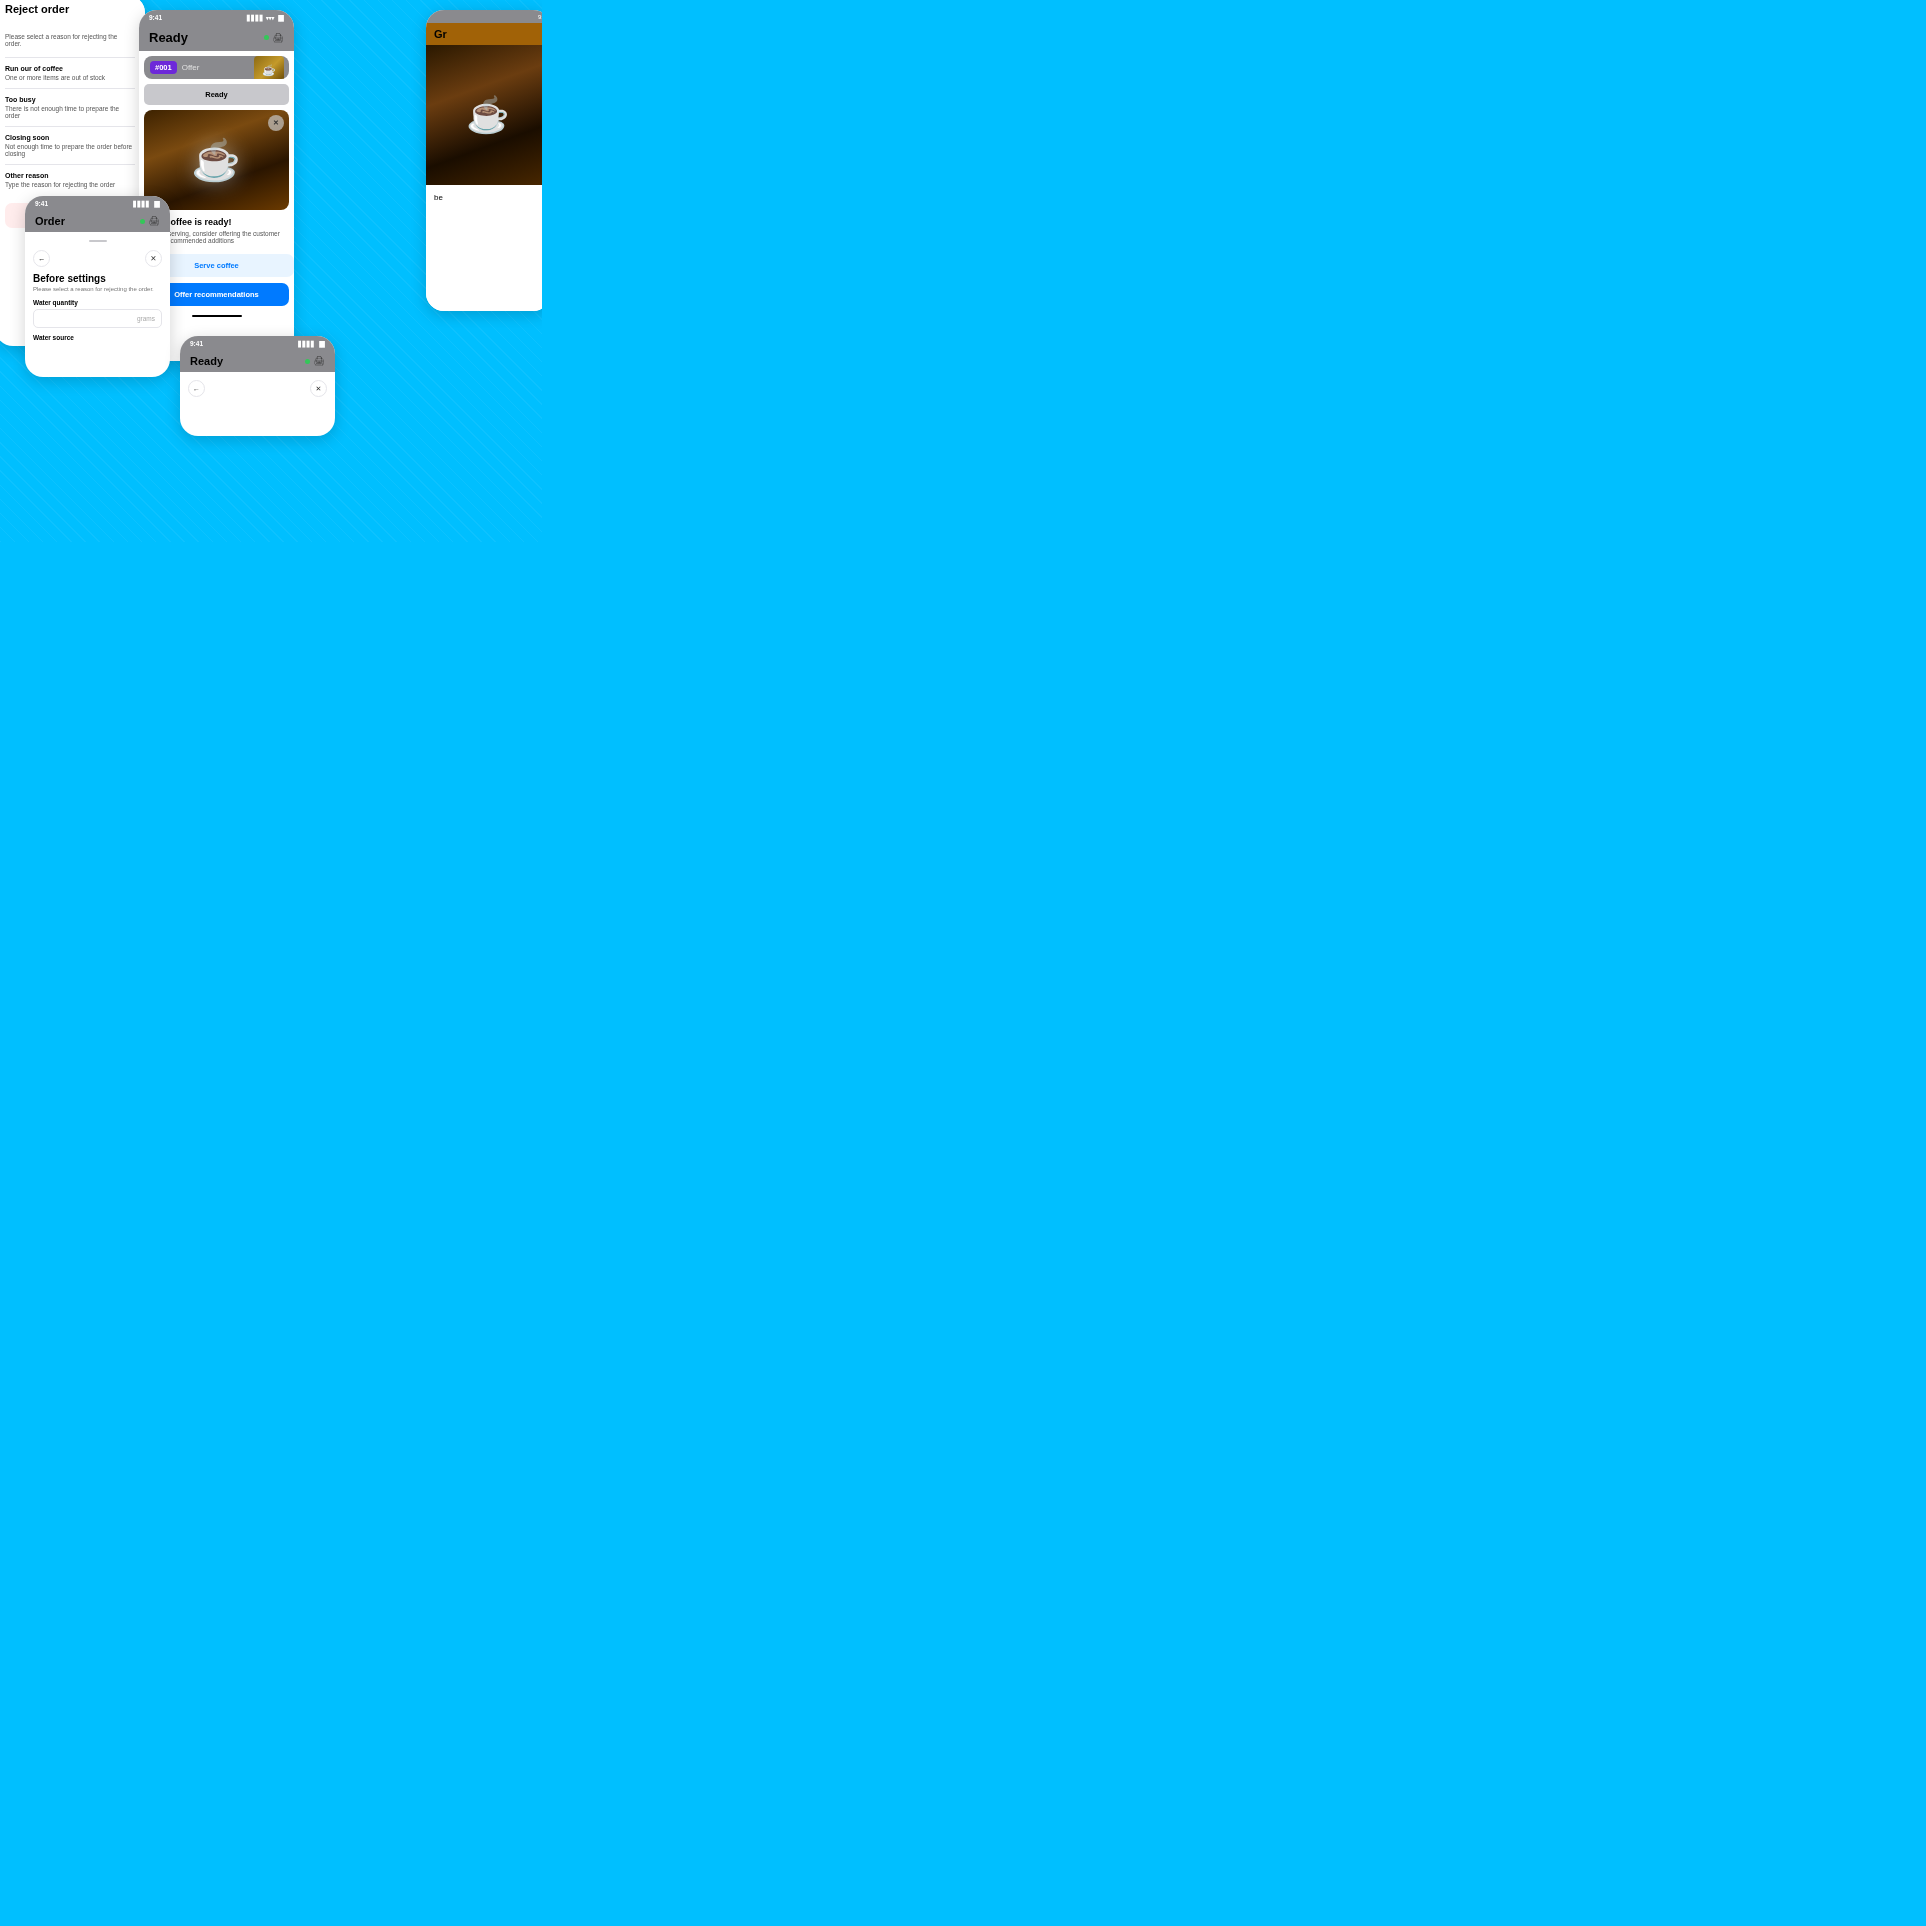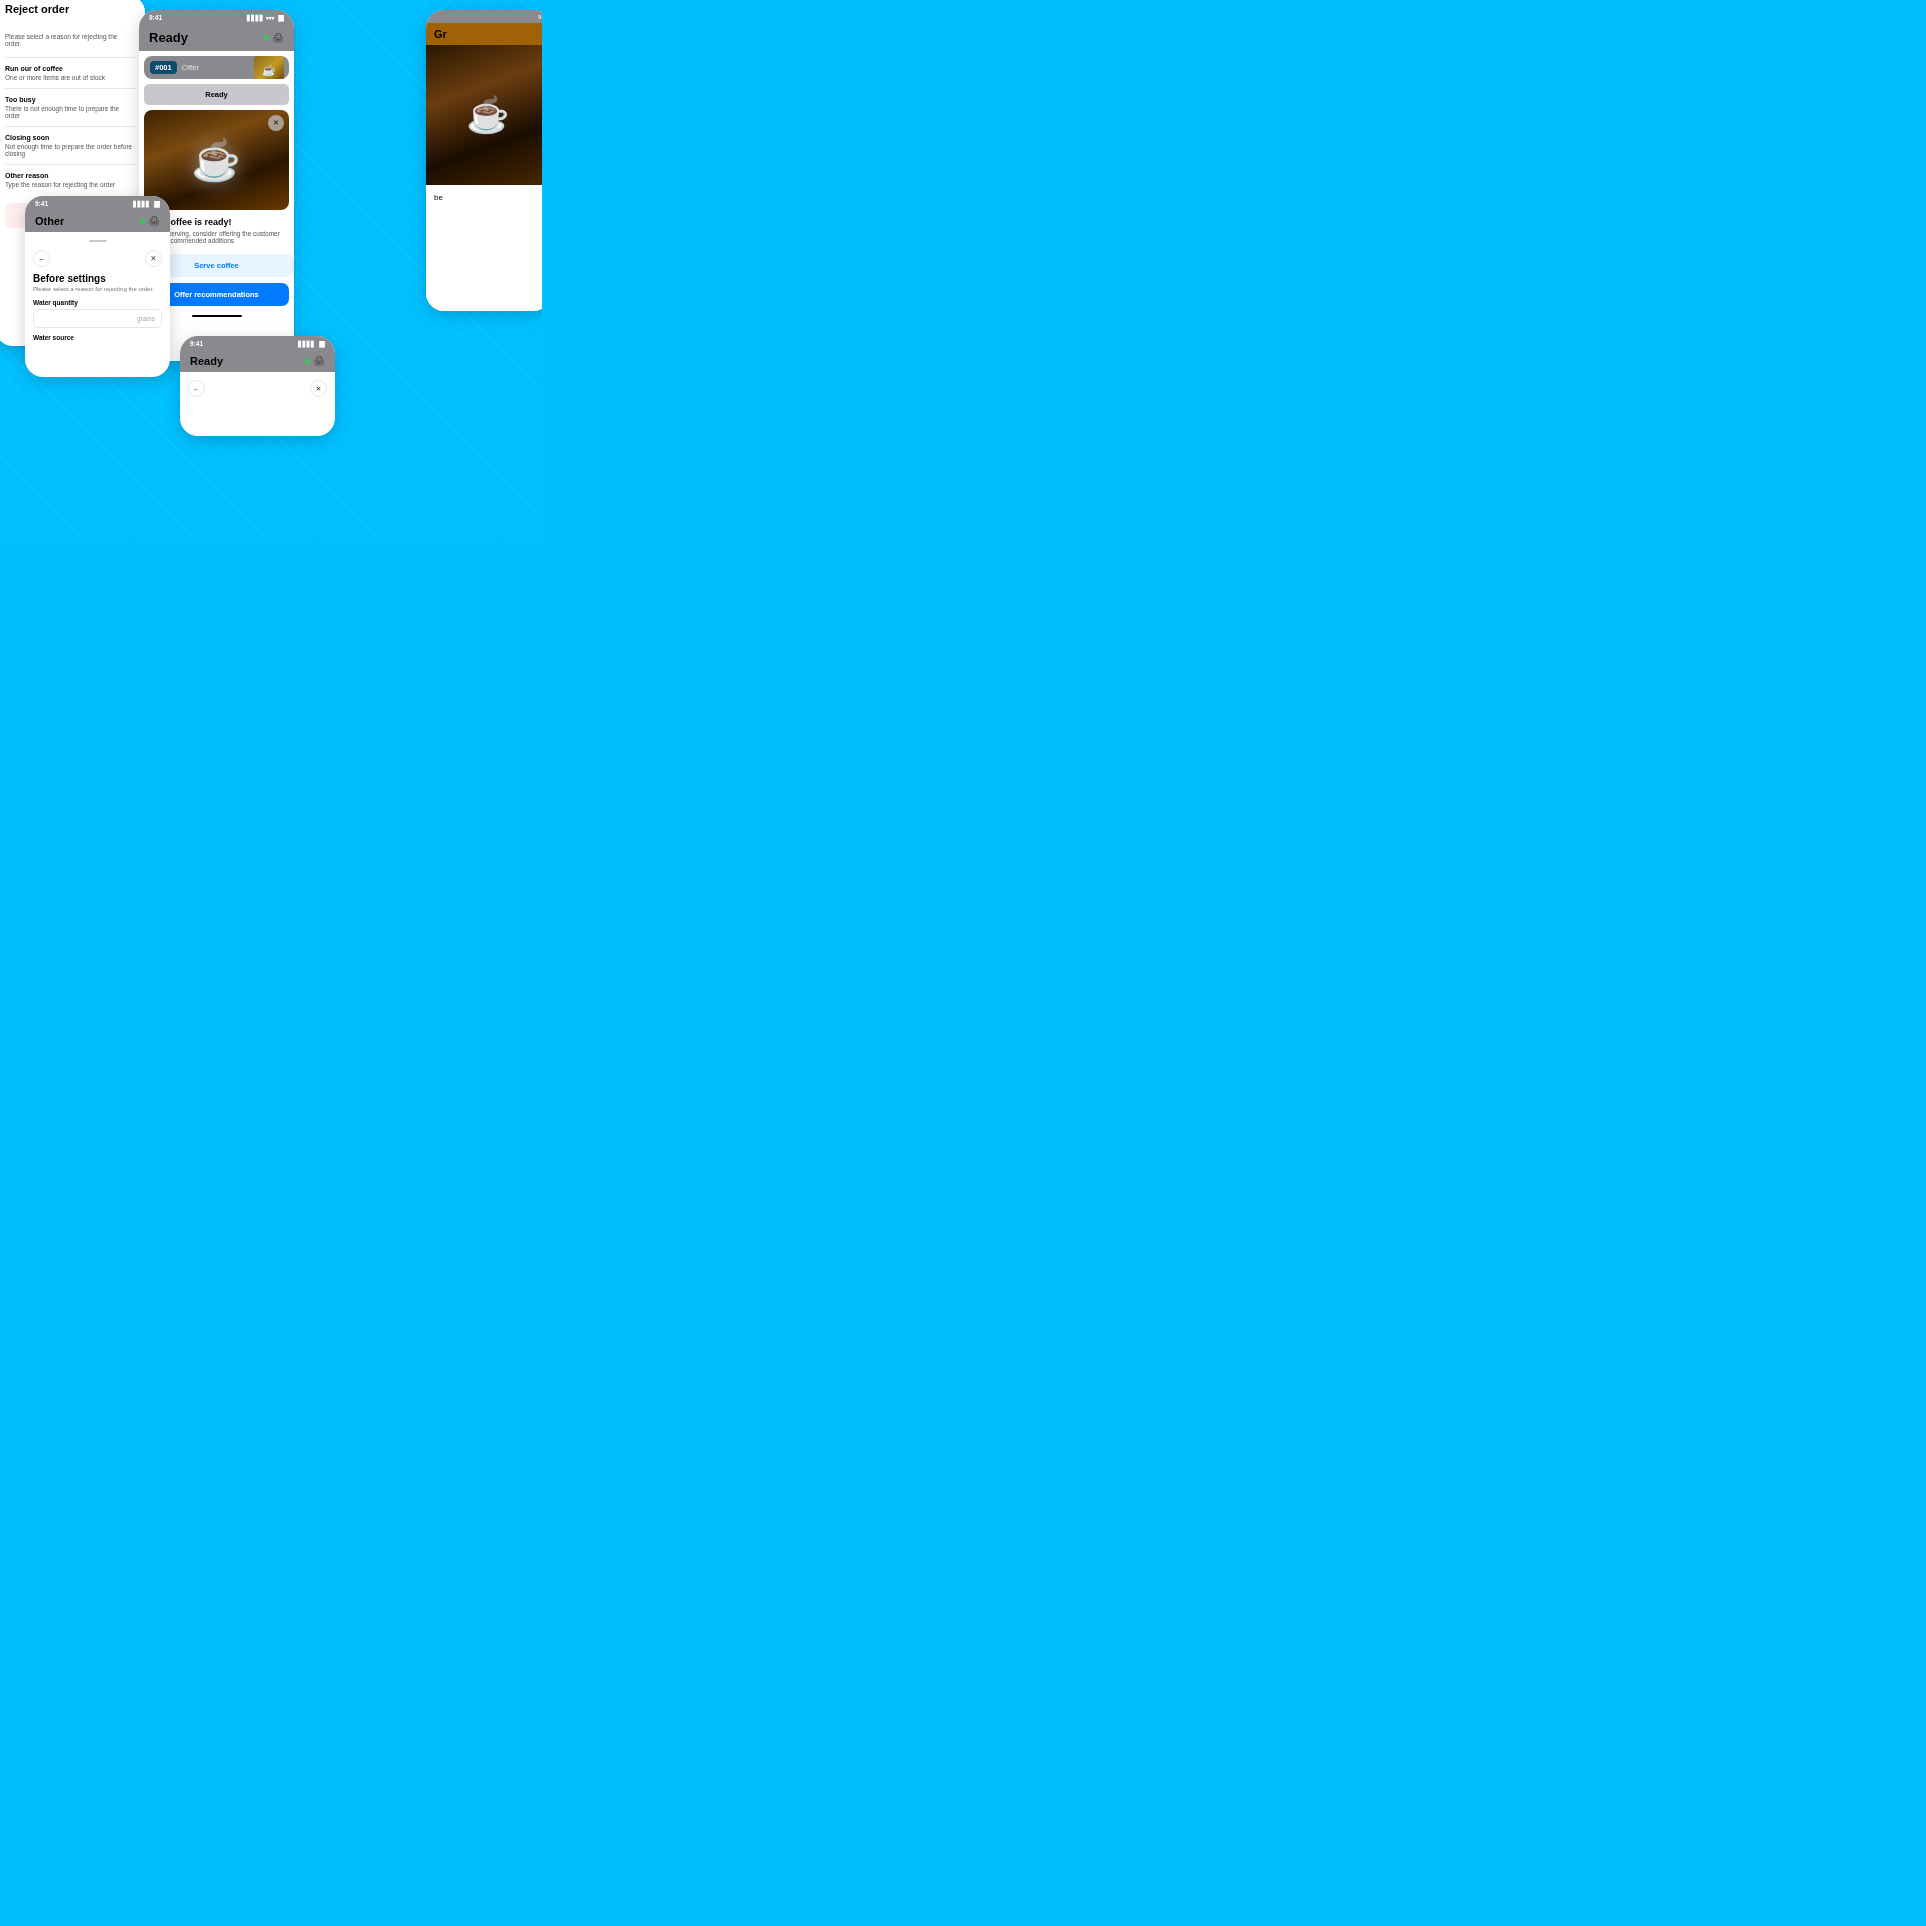--- a/index.html
+++ b/index.html
@@ -167,21 +167,21 @@
       overflow: hidden;
     }
     .order-card-top {
       padding: 5px 6px;
       display: flex;
       align-items: center;
       gap: 5px;
       position: relative;
     }
     .order-number-badge {
-      background: #0c4a6e;
+      background: #6d28d9;
       color: #fff;
       font-size: 7.5px;
       font-weight: 800;
       padding: 2px 5px;
       border-radius: 4px;
     }
     .order-label {
       font-size: 8px;
       color: #e0e0e0;
       font-weight: 500;
@@ -577,21 +577,21 @@
 
   <div class="status-bar">
     <span class="time">9:41</span>
     <div class="status-icons">
       <span class="bar-signal">▋▋▋▋</span>
       <span class="bar-battery">▐█</span>
     </div>
   </div>
 
   <div class="grind-header">
-    <div class="grind-title">Other</div>
+    <div class="grind-title">Order</div>
     <div class="header-icons">
       <span class="green-dot"></span>
       <span class="printer-icon">🖨</span>
     </div>
   </div>
 
   <div class="water-sheet">
     <div class="sheet-handle"></div>
     <div class="sheet-nav">
       <div class="nav-circle">←</div>

